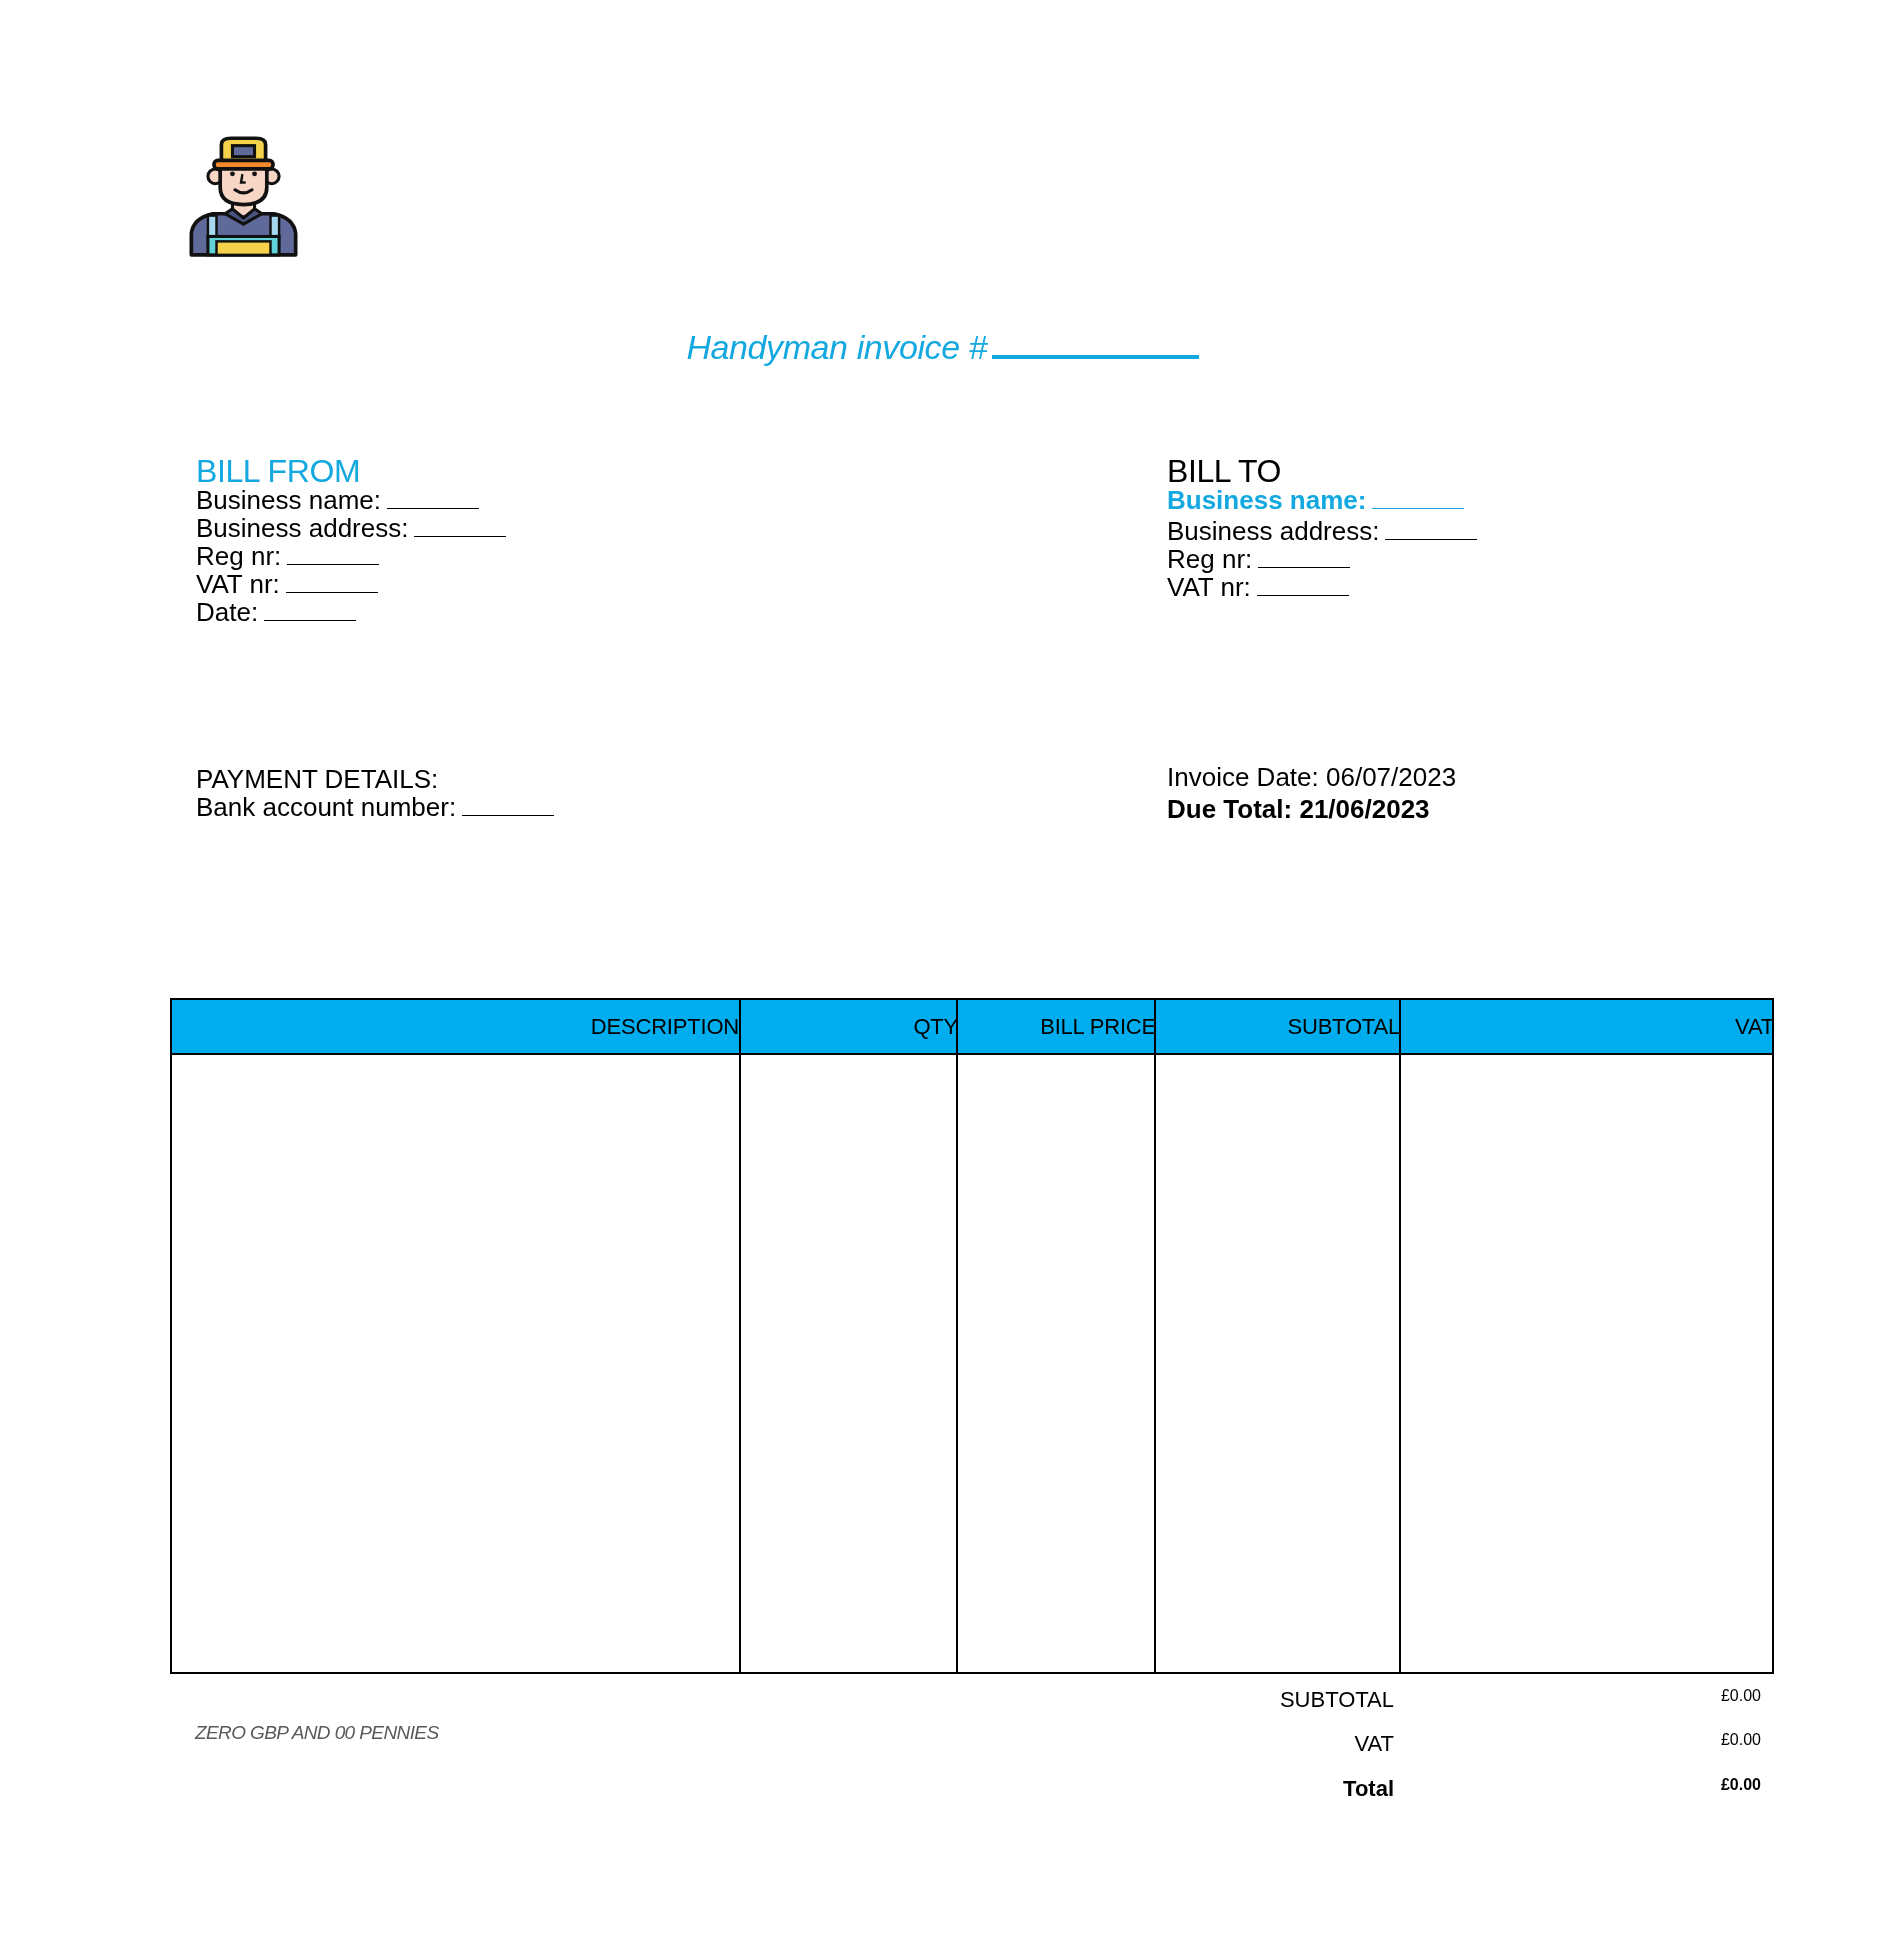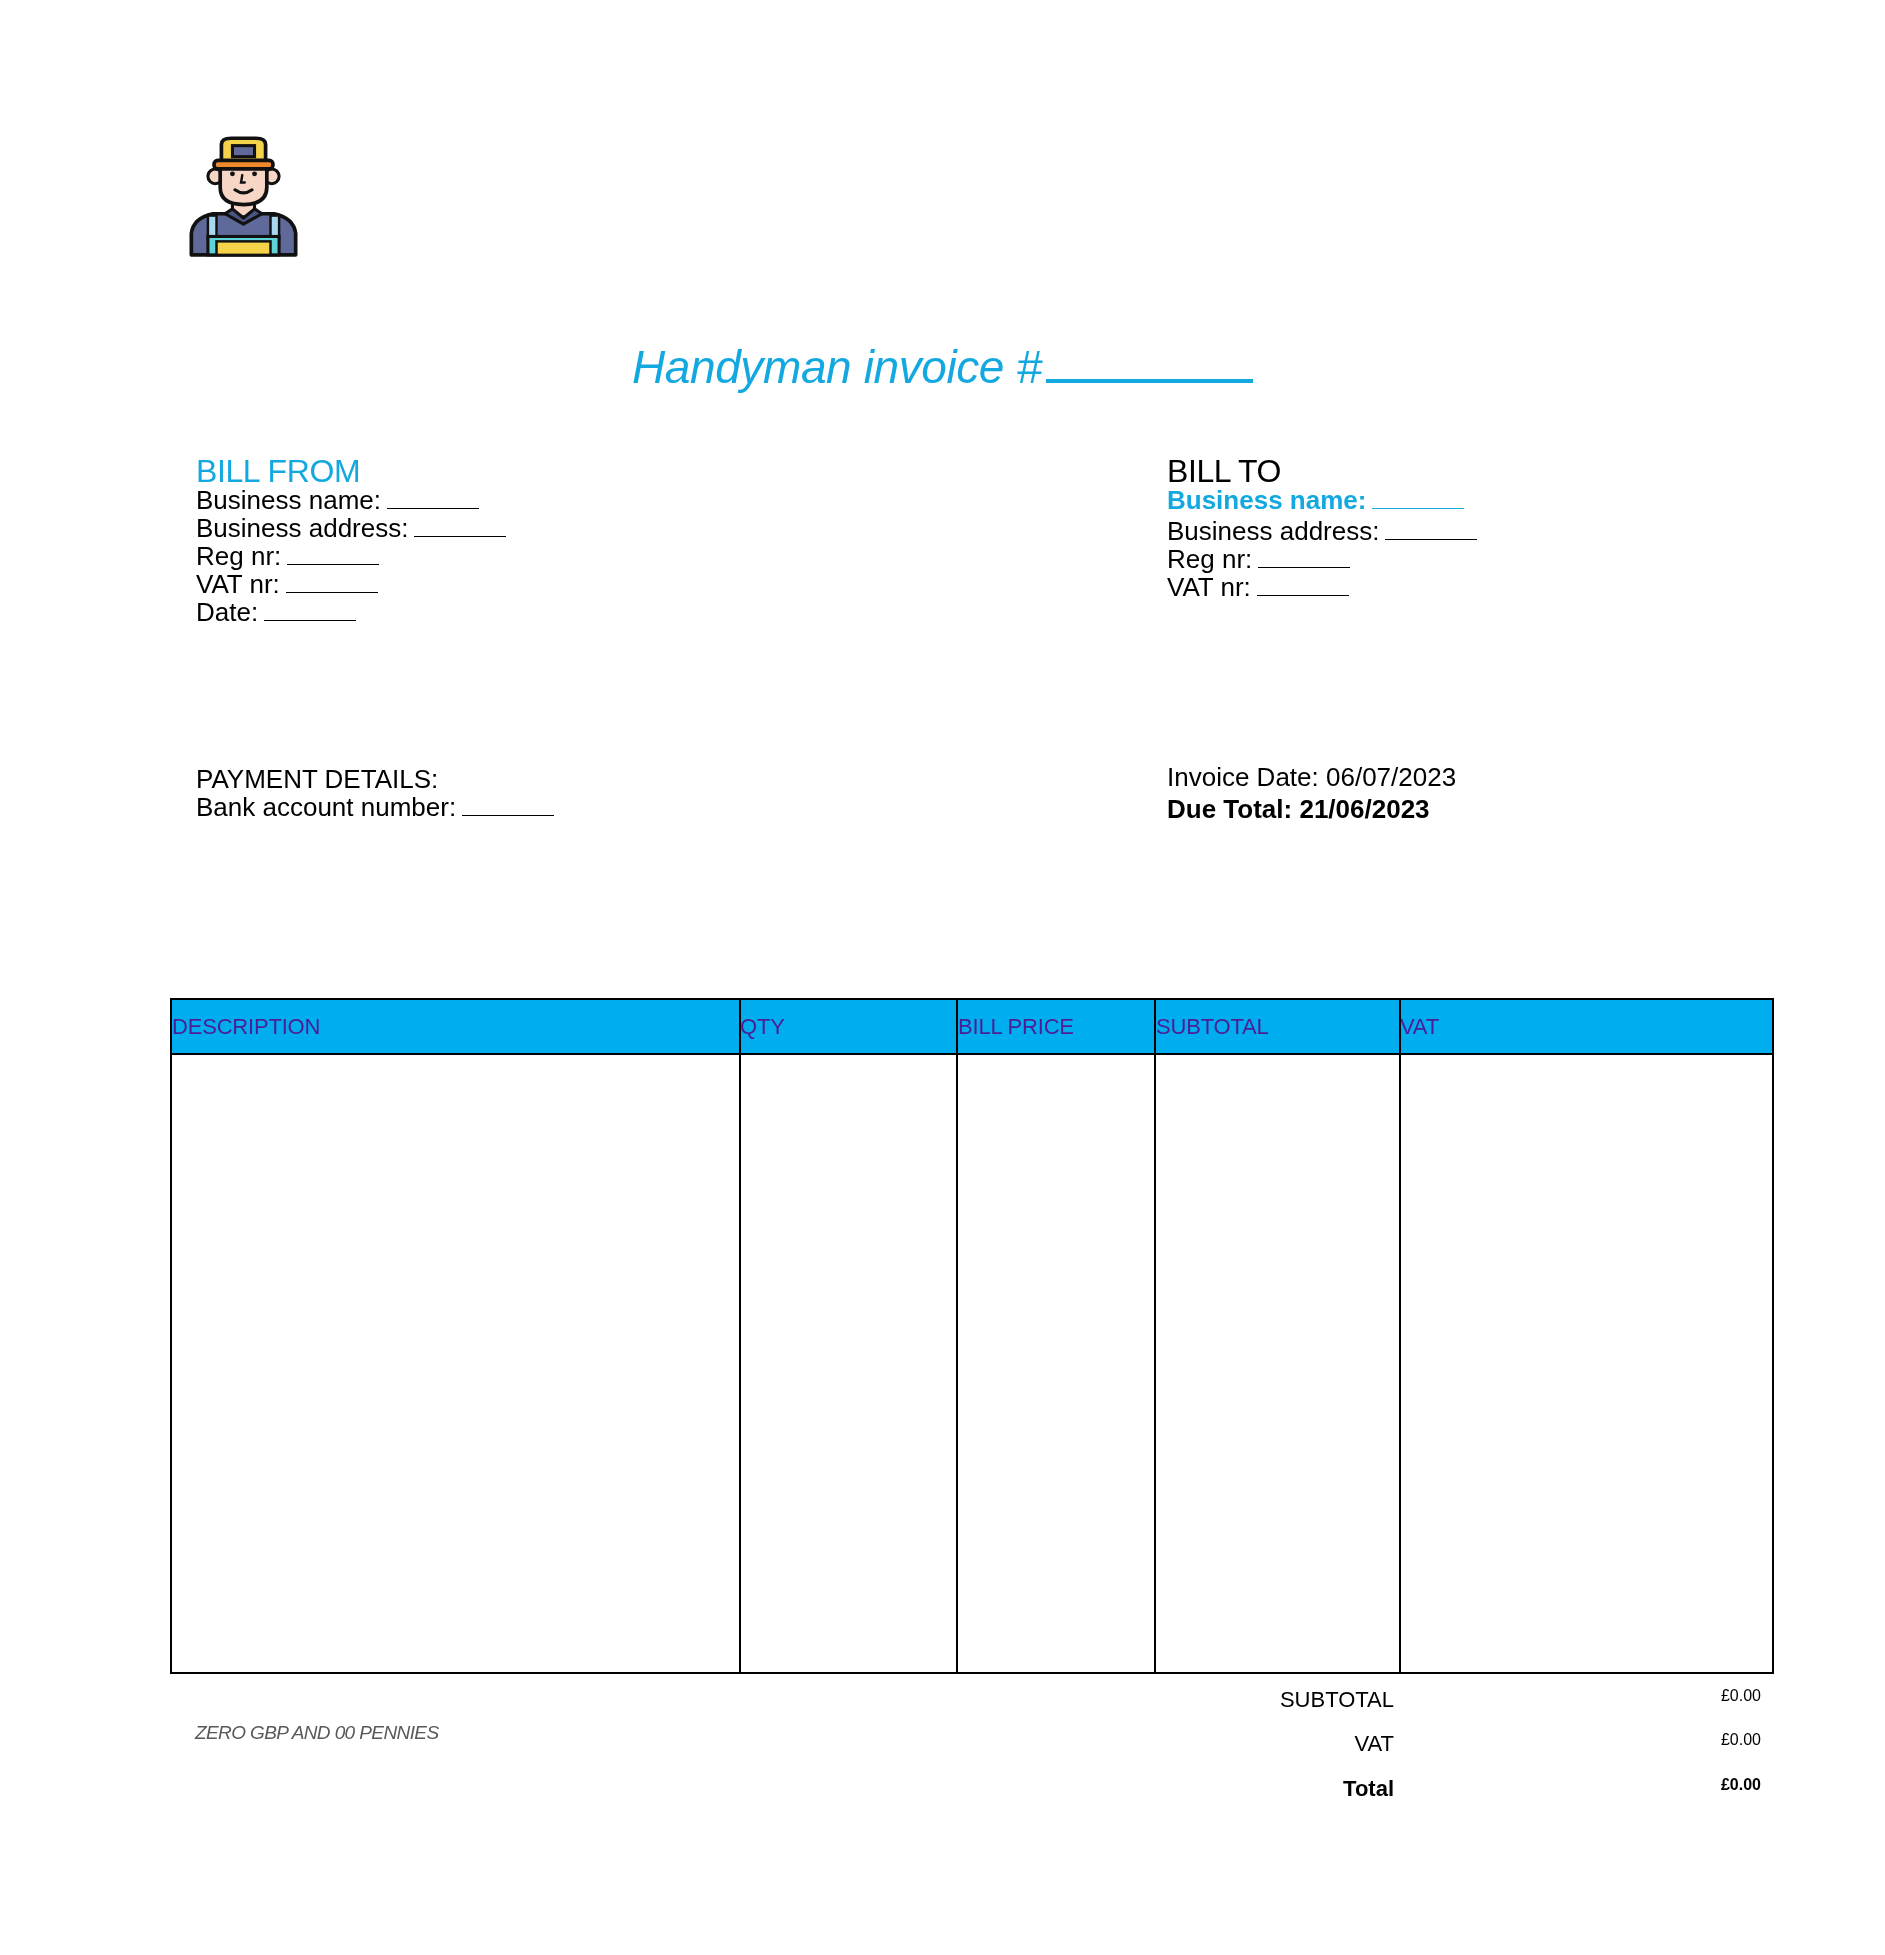--- a/index.html
+++ b/index.html
@@ -21,24 +21,24 @@
     .logo {
       left: 176px;
       top: 126px;
       width: 135px;
       height: 135px;
     }
 
     
     .title {
       left: 0;
-      top: 340px;
+      top: 322px;
       width: 1885px;
       text-align: center;
-      font-size: 46px;
+      font-size: 34px;
       font-style: italic;
       color: #14a8e0;
       letter-spacing: -0.4px;
     }
     .title .blank {
       display: inline-block;
       width: 207px;
       border-bottom: 4.4px solid #14a8e0;
       height: 33px;
       vertical-align: baseline;
@@ -89,22 +89,22 @@
       height: 55px;
       background: #00aeef;
       border-bottom: 2.2px solid #000;
       box-sizing: border-box;
     }
     .th {
       position: absolute;
       top: 0;
       height: 47px;
       line-height: 53px;
-      text-align: left;
-      color: #4c1d95;
+      text-align: right;
+      color: #000000;
       font-size: 22px;
       letter-spacing: -0.2px;
     }
     .col-border {
       position: absolute;
       top: 0;
       bottom: 0;
       width: 1.5px;
       background: #000;
     }

